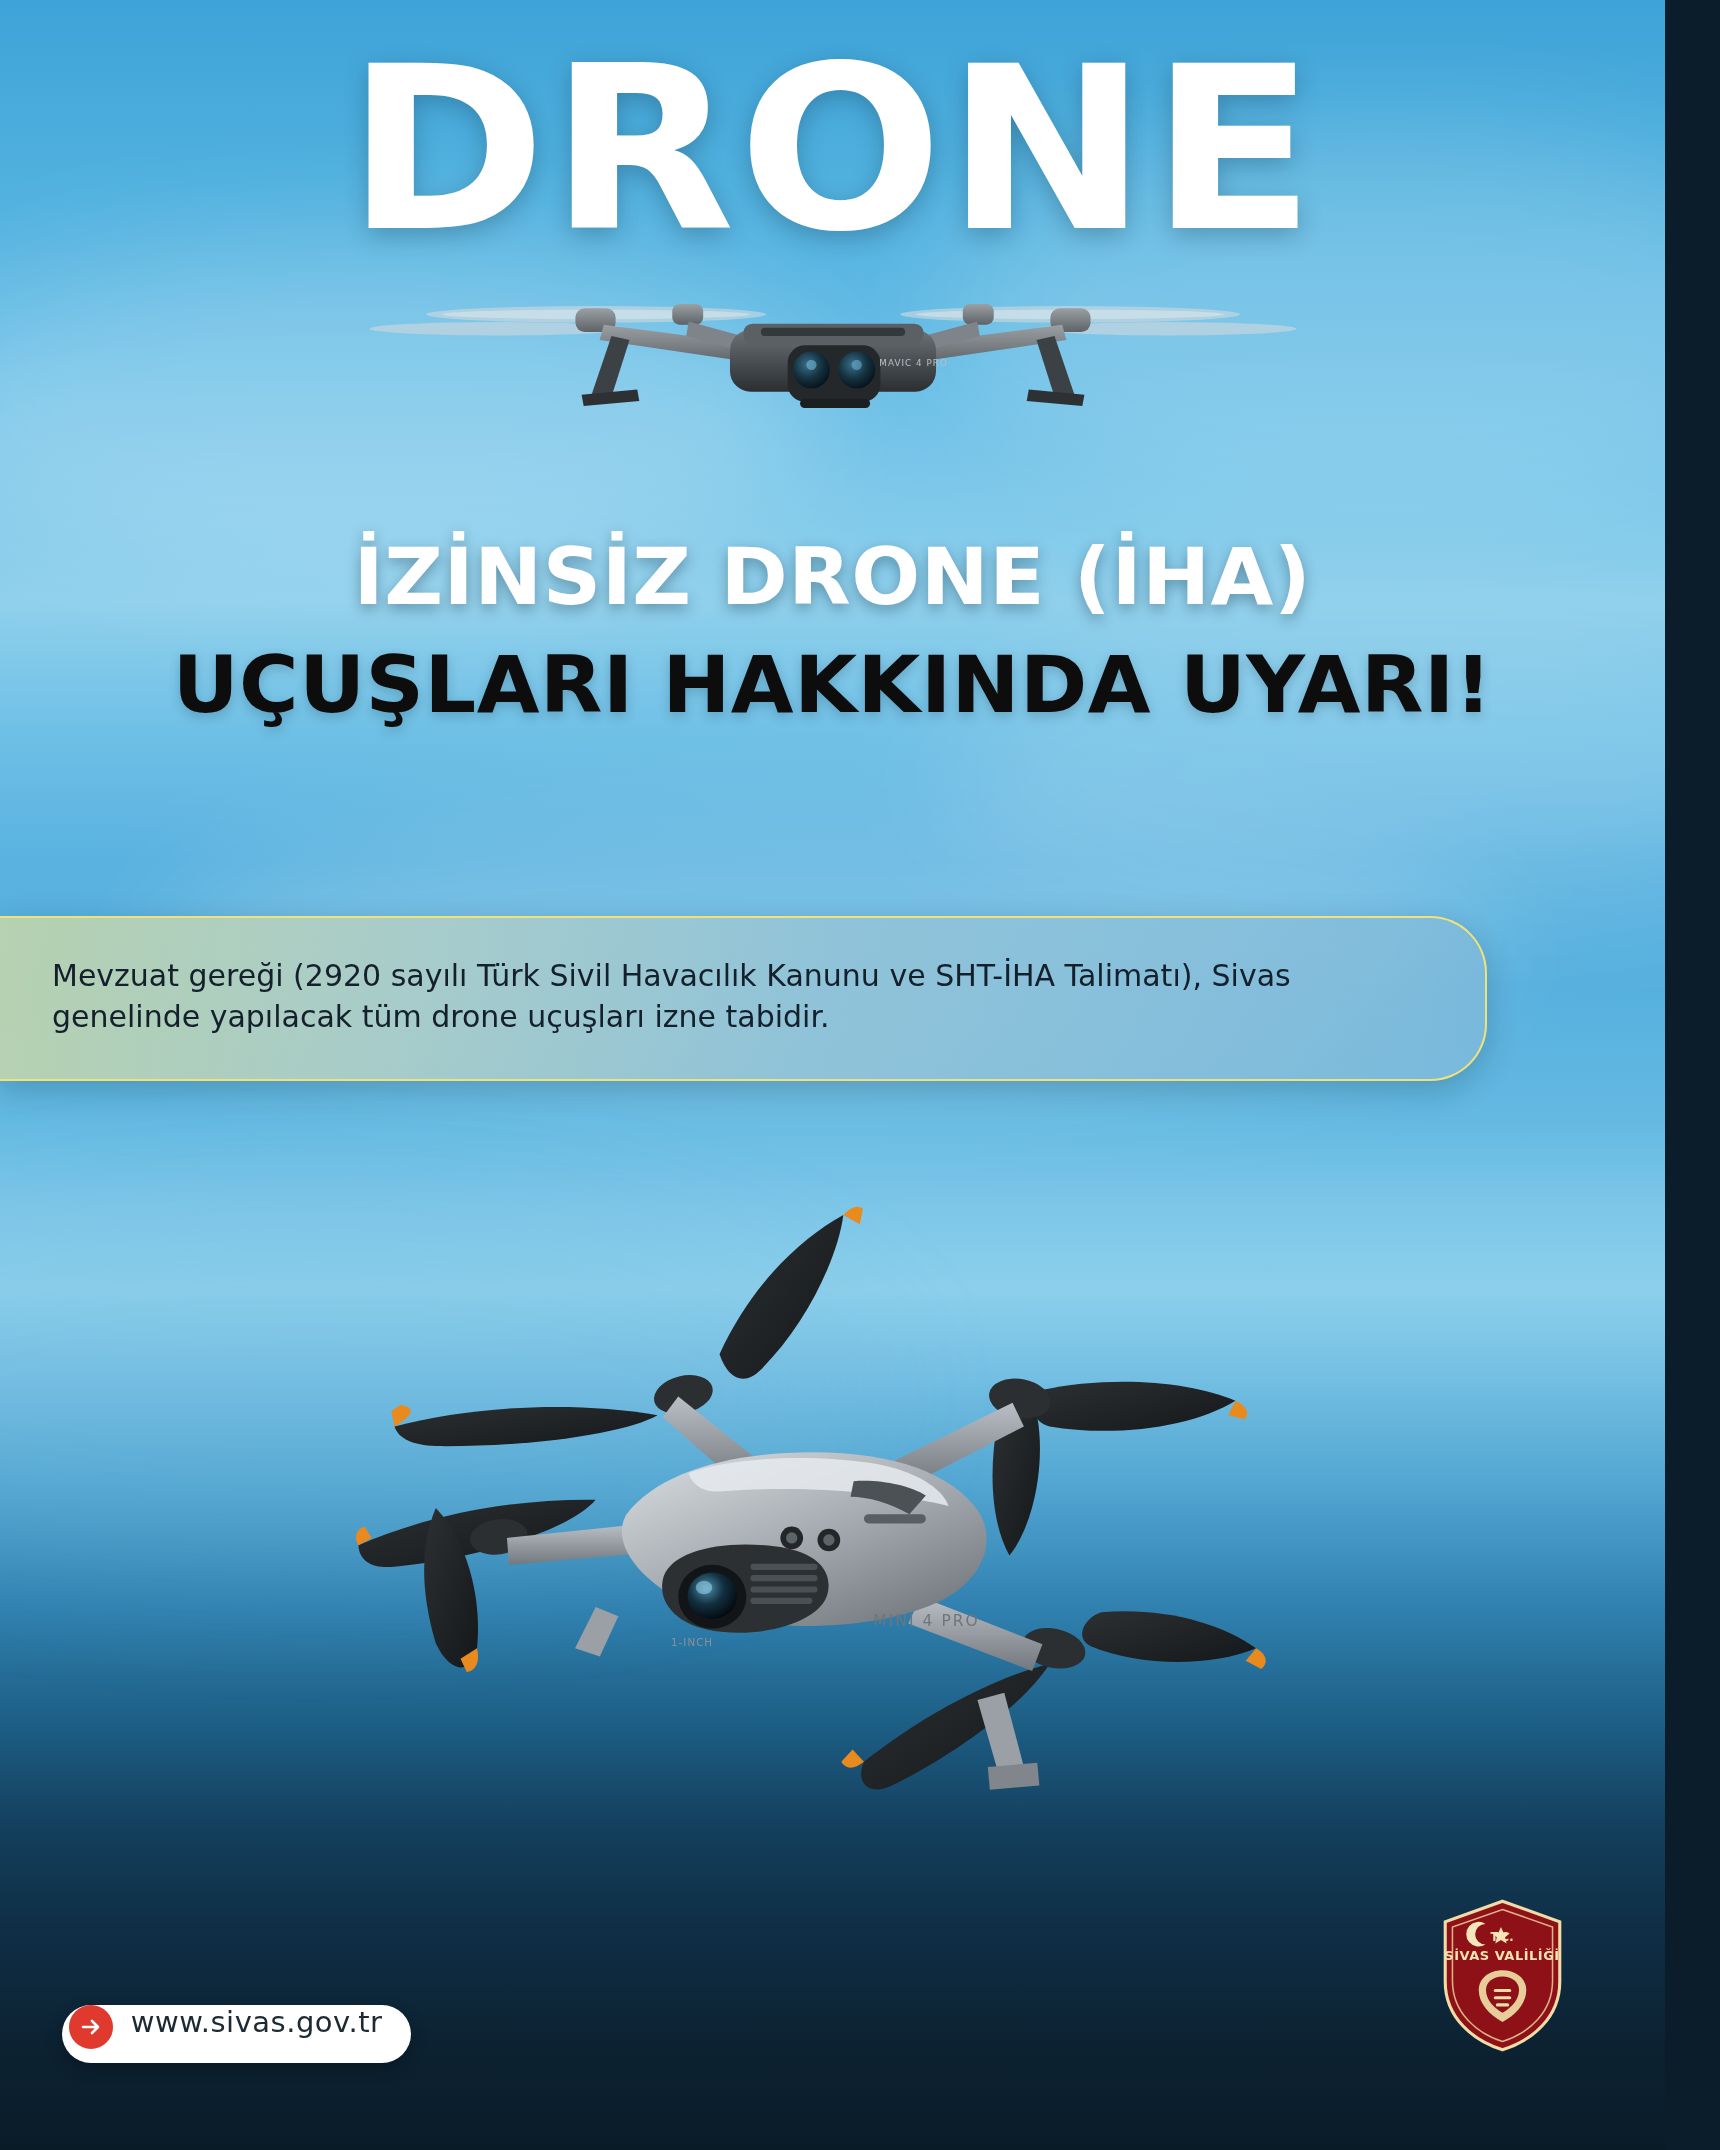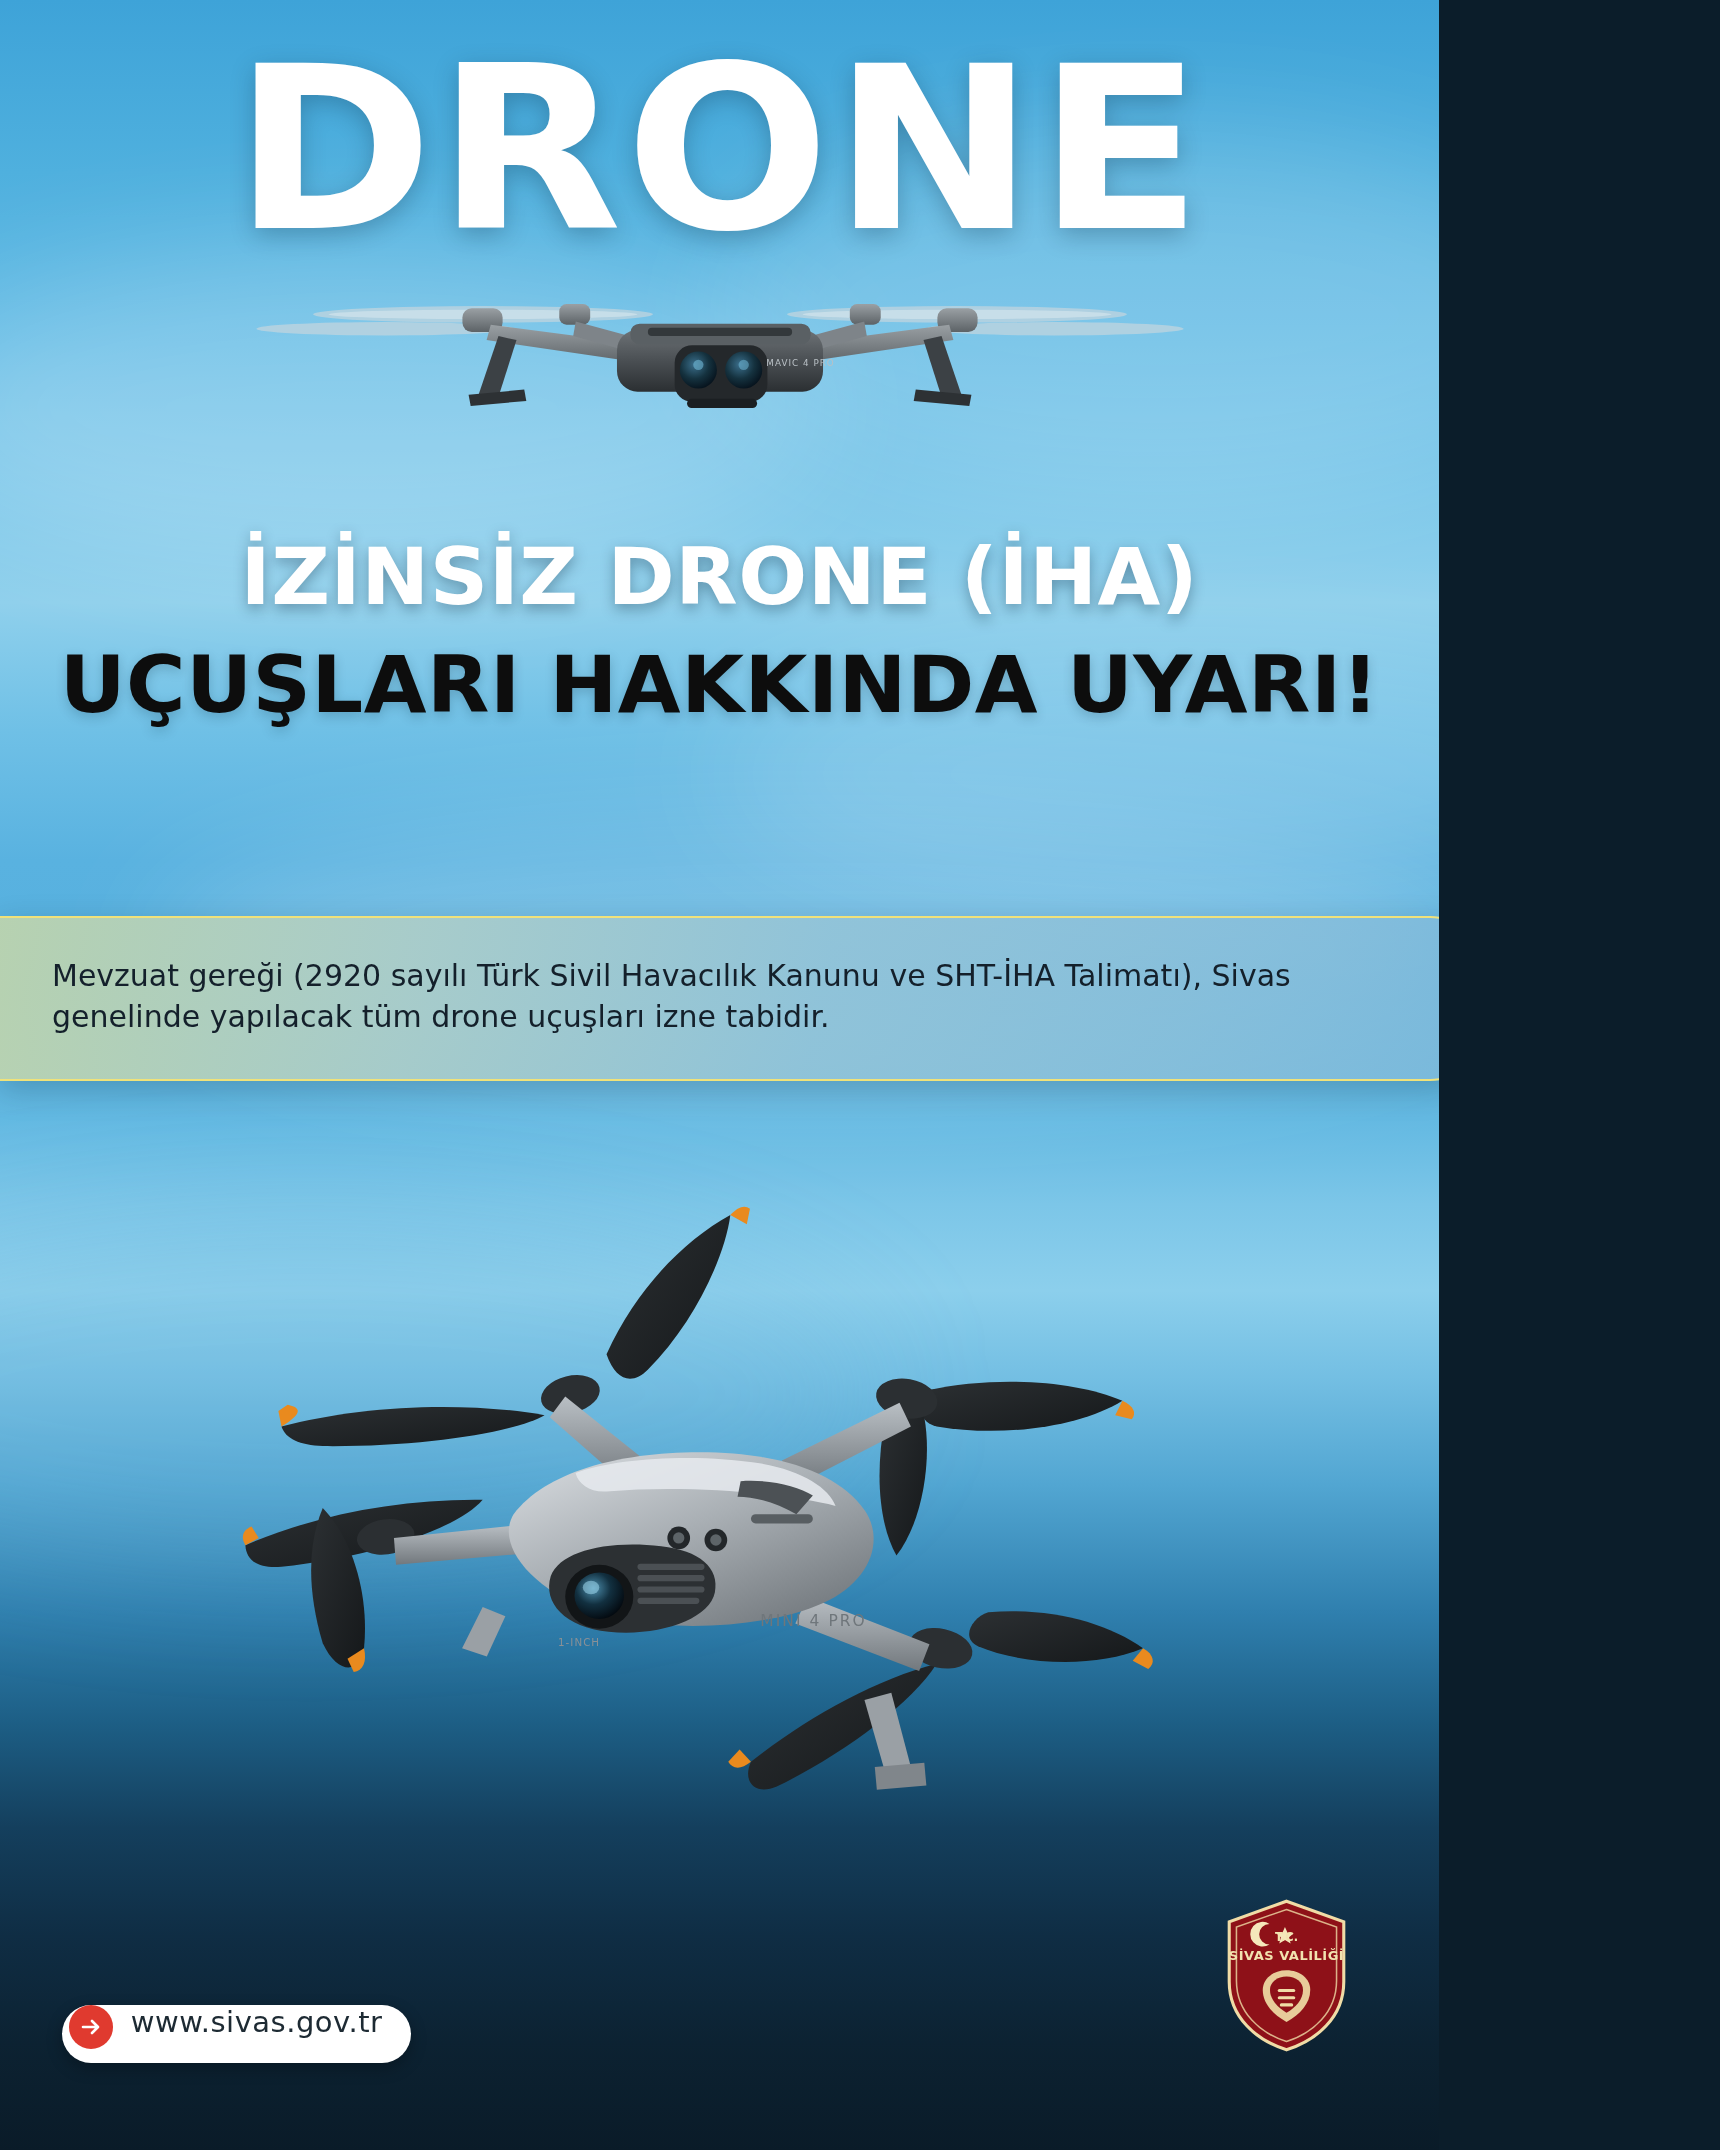--- a/index.html
+++ b/index.html
@@ -2,21 +2,21 @@
 <html lang="tr" style="font-size:8.3px"><head>
 <meta charset="utf-8">
 <style>
   html, body {
     margin: 0;
     padding: 0;
     background: #0b1d2a;
   }
   .poster {
     position: relative;
-    width: 1439px;
+    width: 1665px;
     height: 2151px;
     overflow: hidden;
     font-family: "Liberation Sans", sans-serif;
     background: linear-gradient(180deg,
         #3ea3d8 0%,
         #4fb0de 8%,
         #62bbe5 16%,
         #7dc8ea 23%,
         #8fd0ec 28%,
         #6fc0e6 34%,
@@ -175,21 +175,21 @@
 
   
   .emblem {
     position: absolute;
     right: 88px;
     bottom: 77px;
     width: 150px;
     height: 176px;
     display: flex;
     flex-direction: column;
-    align-items: flex-end;
+    align-items: center;
   }
   .emblem-crest {
     width: 129px;
     height: 155px;
     position: relative;
   }
   .emblem-label {
     position: absolute;
     top: 50px;
     width: 100%;

